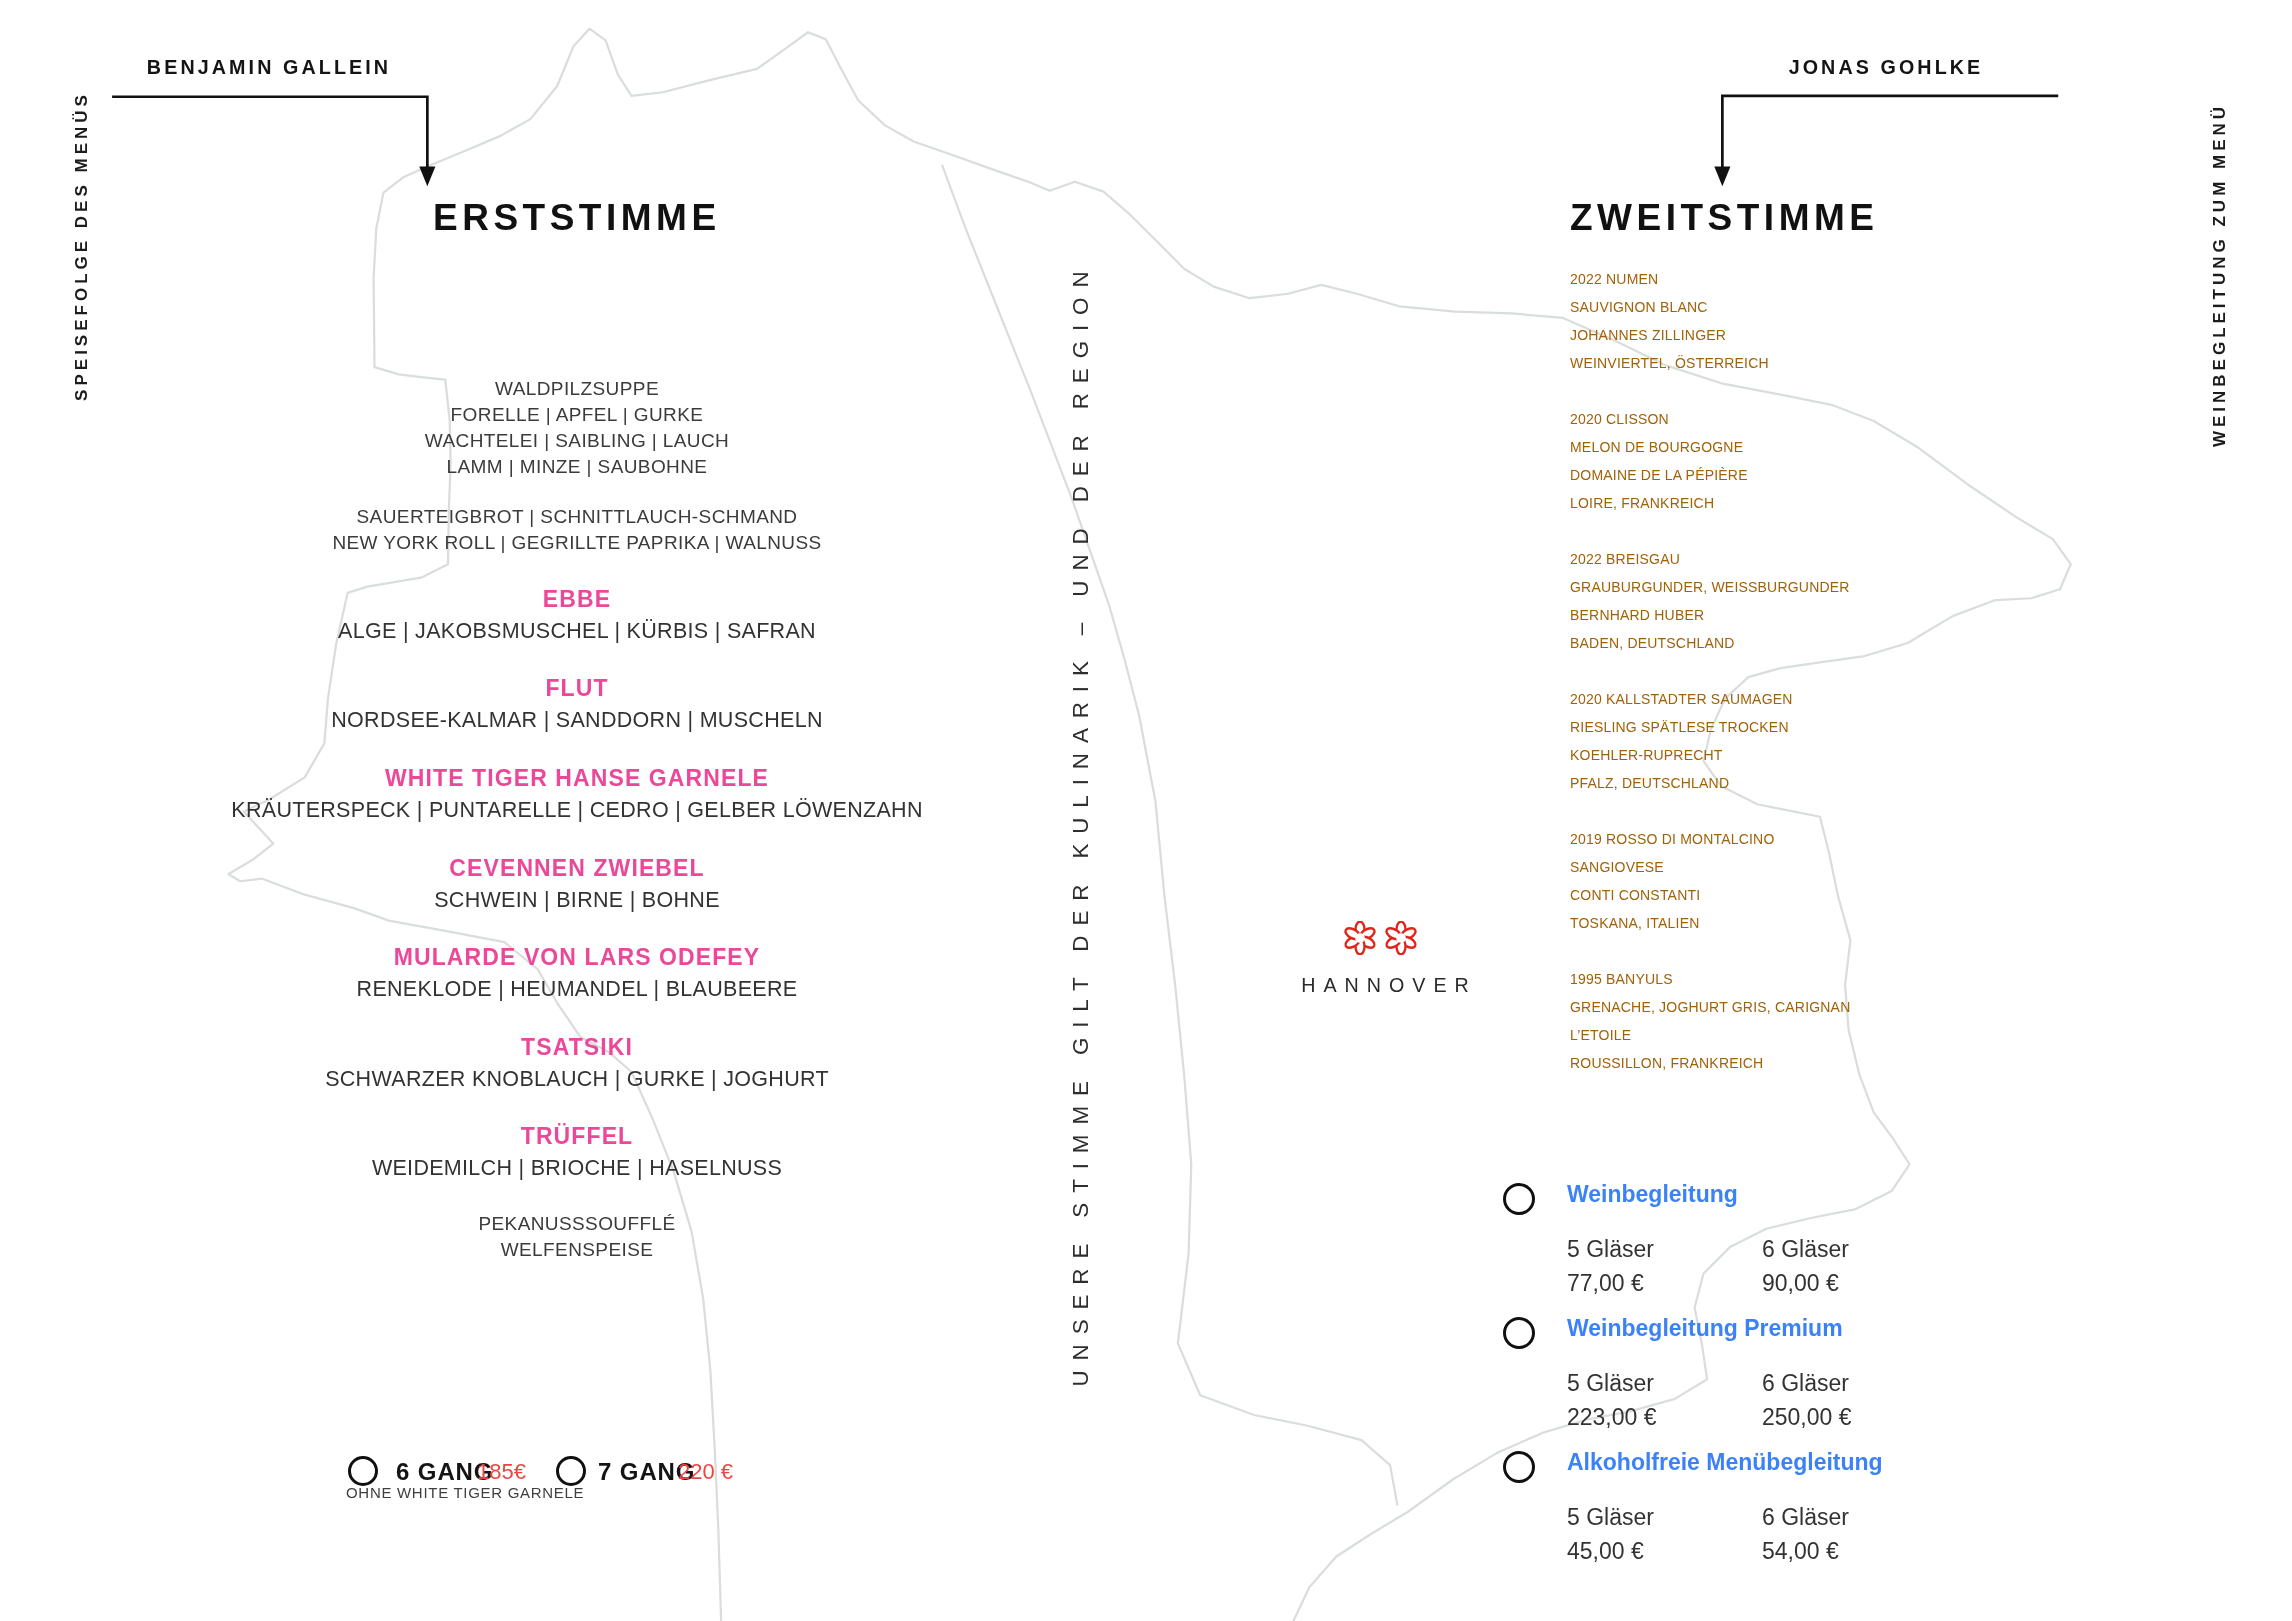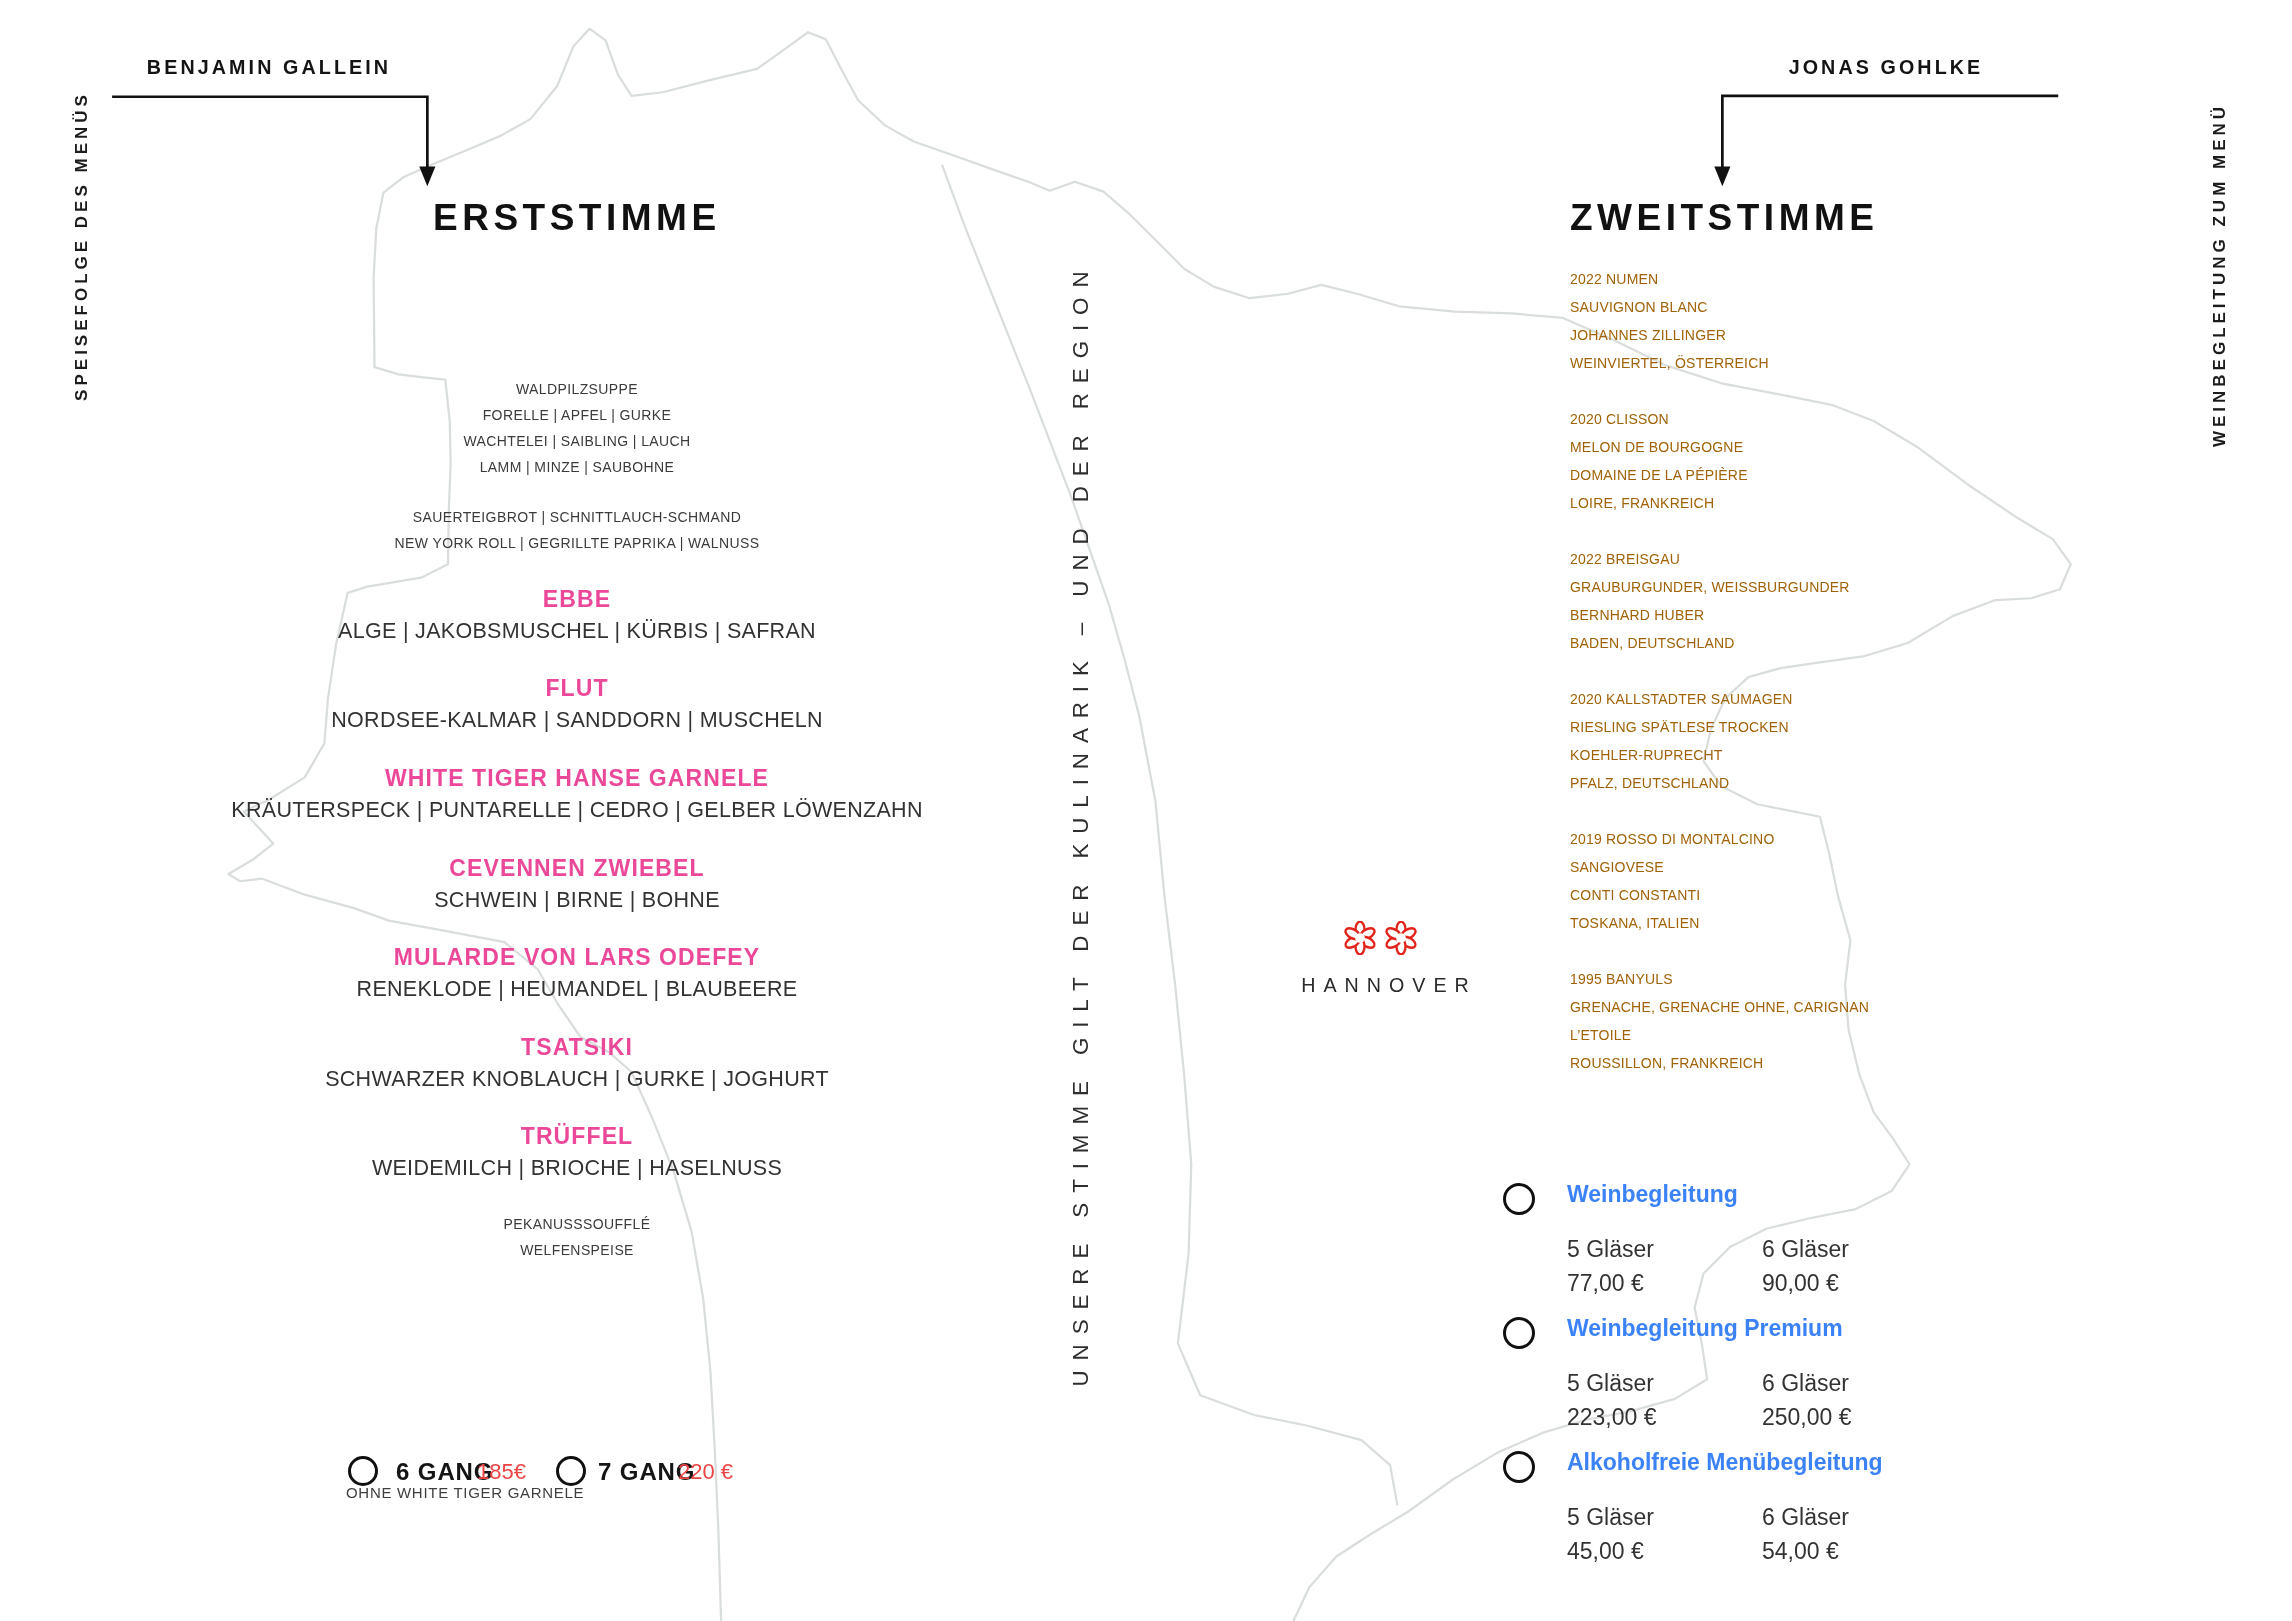--- a/index.html
+++ b/index.html
@@ -11,21 +11,21 @@
           font-size:17px;font-weight:700;letter-spacing:4px;color:#1c1c1c;}
   .slogan{position:absolute;white-space:nowrap;transform:translate(-50%,-50%) rotate(-90deg);
           font-size:22.4px;font-weight:400;letter-spacing:9.9px;color:#2e2e2e;}
 
   .chef-name{position:absolute;transform:translateX(-50%);white-space:nowrap;
              font-size:19.7px;font-weight:700;letter-spacing:3.1px;color:#141414;}
   .col-title{position:absolute;white-space:nowrap;font-size:37px;font-weight:700;
              letter-spacing:4.5px;color:#111;}
 
   .menu-block{position:absolute;left:219px;width:716px;text-align:center;}
-  .small-line{font-size:14px;line-height:26px;letter-spacing:0.4px;color:#3b3b3b;}
+  .small-line{font-size:19px;line-height:26px;letter-spacing:0.4px;color:#3b3b3b;}
   .course-name{font-size:23px;line-height:30px;font-weight:700;letter-spacing:1.1px;color:#ec4899;}
   .course-ing{font-size:21.5px;line-height:29px;letter-spacing:0.3px;color:#333;margin-top:3px;}
 
   .wine-col{position:absolute;left:1570px;top:265px;width:537px;}
   .wine-block{margin-bottom:28px;}
   .wine-line{font-size:14px;line-height:28px;letter-spacing:0.2px;color:#a16207;}
 
   .circle{display:inline-block;box-sizing:border-box;border:3.1px solid #101010;border-radius:50%;background:#fff;}
 
   .gang-row{position:absolute;top:1453px;left:345px;height:41px;}
@@ -171,21 +171,21 @@
       <div class="wine-line">PFALZ, DEUTSCHLAND</div>
     </div>
     <div class="wine-block">
       <div class="wine-line">2019 ROSSO DI MONTALCINO</div>
       <div class="wine-line">SANGIOVESE</div>
       <div class="wine-line">CONTI CONSTANTI</div>
       <div class="wine-line">TOSKANA, ITALIEN</div>
     </div>
     <div class="wine-block">
       <div class="wine-line">1995 BANYULS</div>
-      <div class="wine-line">GRENACHE, GRENACHE OHNE, CARIGNAN</div>
+      <div class="wine-line">GRENACHE, JOGHURT GRIS, CARIGNAN</div>
       <div class="wine-line">L’ETOILE</div>
       <div class="wine-line">ROUSSILLON, FRANKREICH</div>
     </div>
   </div>
 
   <div class="stars">
     <svg width="34" height="34" viewBox="0 0 38 38">
         <use href="#mstar"></use>
       </svg>
     <svg width="34" height="34" viewBox="0 0 38 38">

